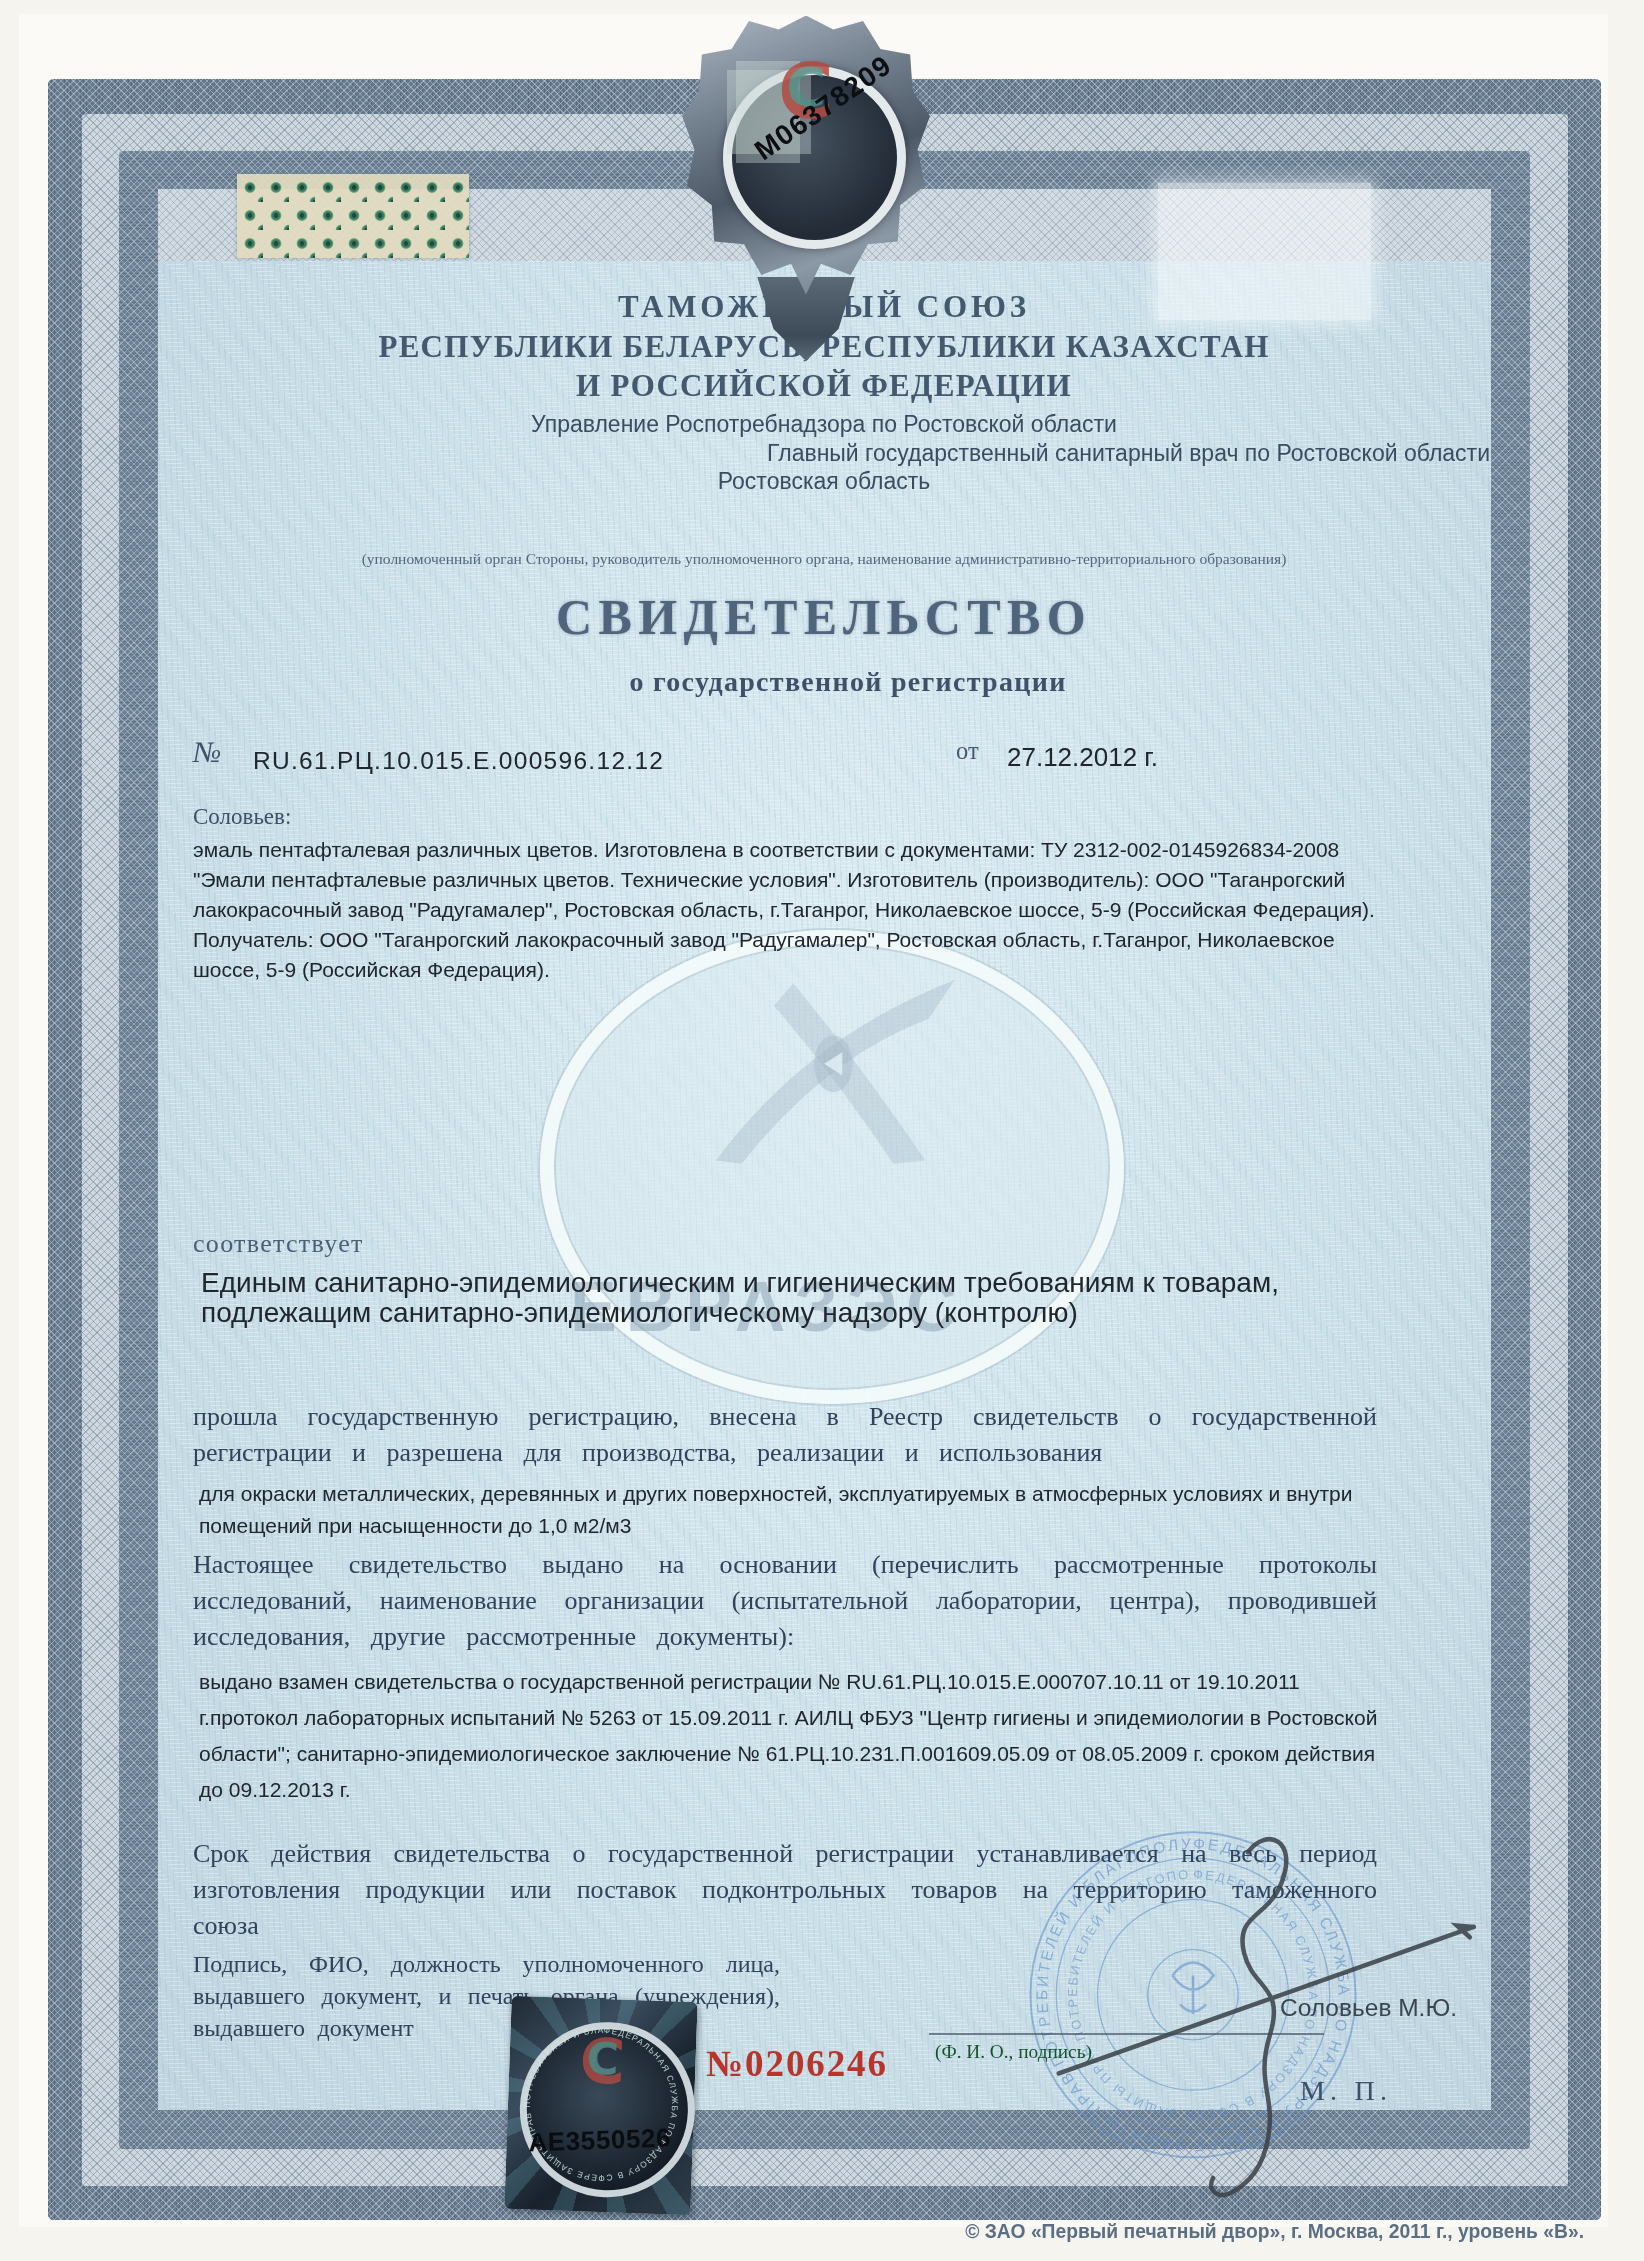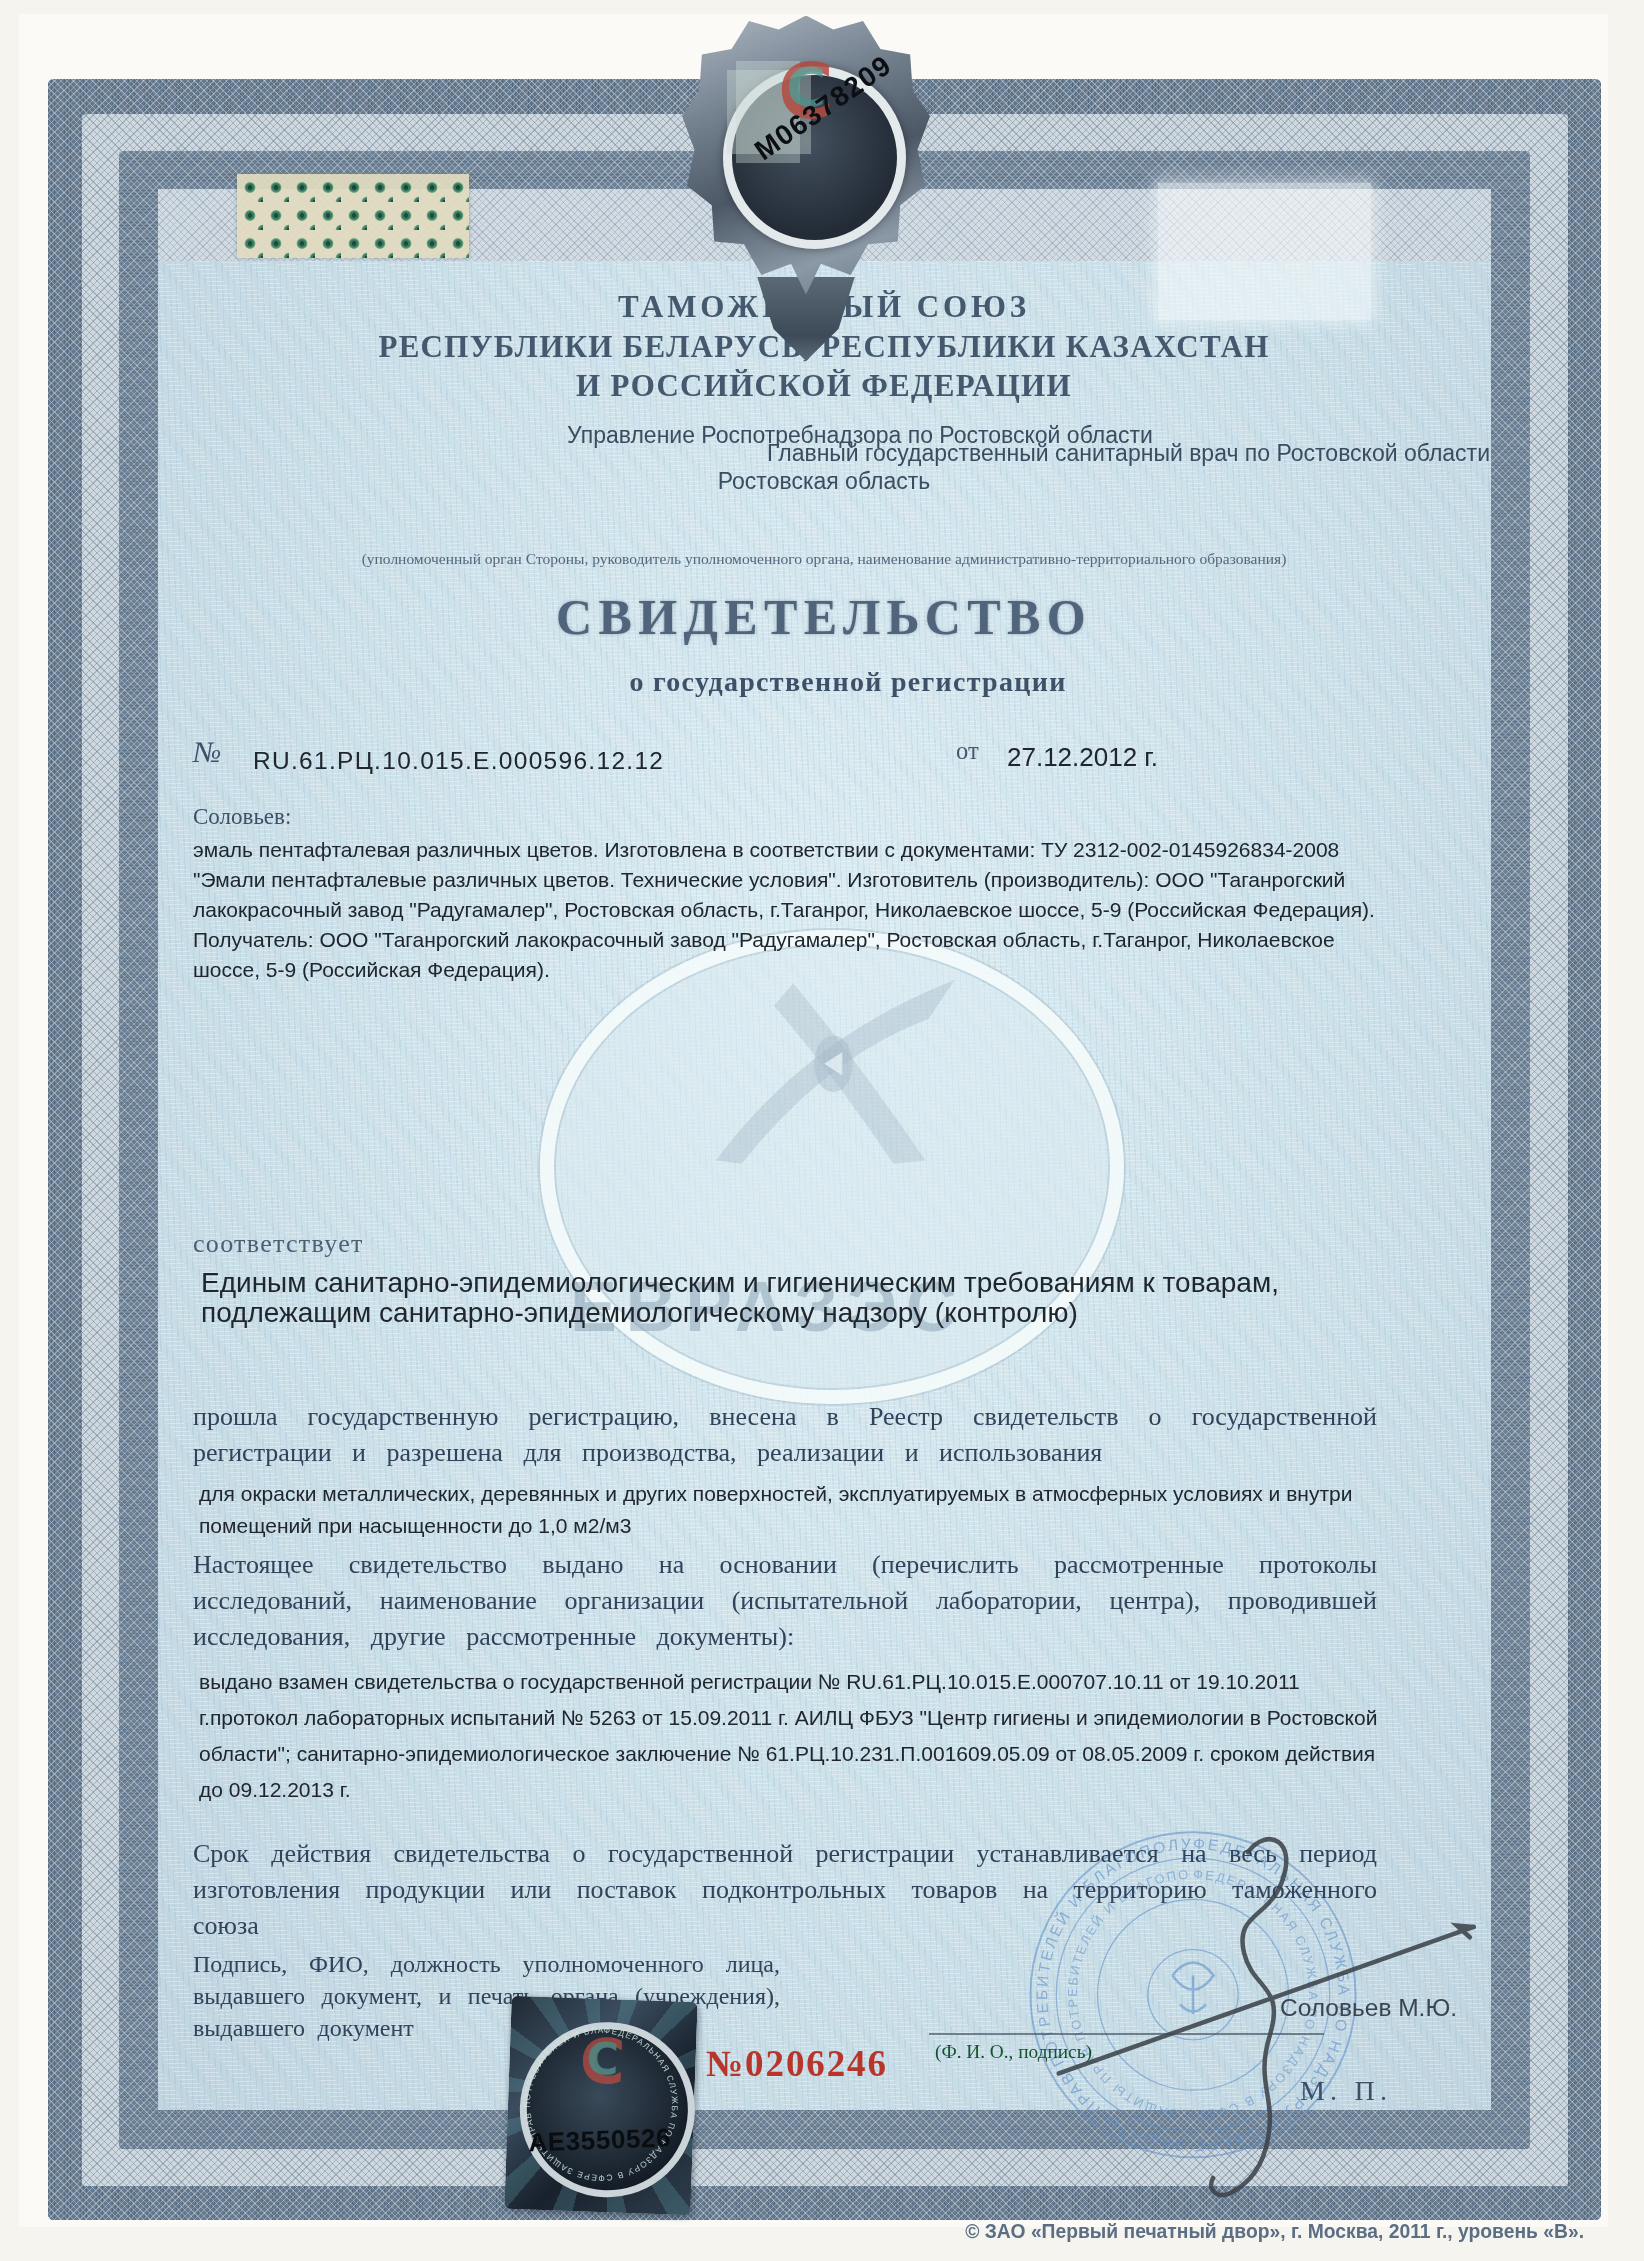--- a/index.html
+++ b/index.html
@@ -126,21 +126,21 @@
     <div class="badge-cross"></div>
     <div class="badge-cross v"></div>
     <div class="badge-glyph">С<span class="inner">С</span></div>
     <div class="holo-num">М06378209</div>
   </div>
   <div class="badge-tail"></div>
 
   <div class="t center hdr" style="top:289px;letter-spacing:3.9px;">ТАМОЖЕННЫЙ СОЮЗ</div>
   <div class="t center hdr" style="top:329px;">РЕСПУБЛИКИ БЕЛАРУСЬ, РЕСПУБЛИКИ КАЗАХСТАН</div>
   <div class="t center hdr" style="top:368px;">И РОССИЙСКОЙ ФЕДЕРАЦИИ</div>
-  <div class="t center auth" style="top:422px;padding-left:36px;">Управление Роспотребнадзора по Ростовской области</div>
+  <div class="t center auth" style="top:411px;">Управление Роспотребнадзора по Ростовской области</div>
   <div class="t center auth" style="top:440px;text-align:right;">Главный государственный санитарный врач по Ростовской области</div>
   <div class="t center auth" style="top:468px;">Ростовская область</div>
   <div class="t center cap" style="top:550px;">(уполномоченный орган Стороны, руководитель уполномоченного органа, наименование административно-территориального образования)</div>
 
   <div class="t center title-main" style="top:588px;">СВИДЕТЕЛЬСТВО</div>
   <div class="t center title-sub" style="top:666px;padding-left:24px;">о государственной регистрации</div>
 
   <div class="t" style="left:193px;top:735px;font-size:30px;font-style:italic;color:#3f5068;">№</div>
   <div class="t sans" style="left:253px;top:747px;font-size:24.5px;letter-spacing:1.3px;">RU.61.РЦ.10.015.Е.000596.12.12</div>
   <div class="t" style="left:956px;top:737px;font-size:24.5px;color:#44586e;">от</div>

